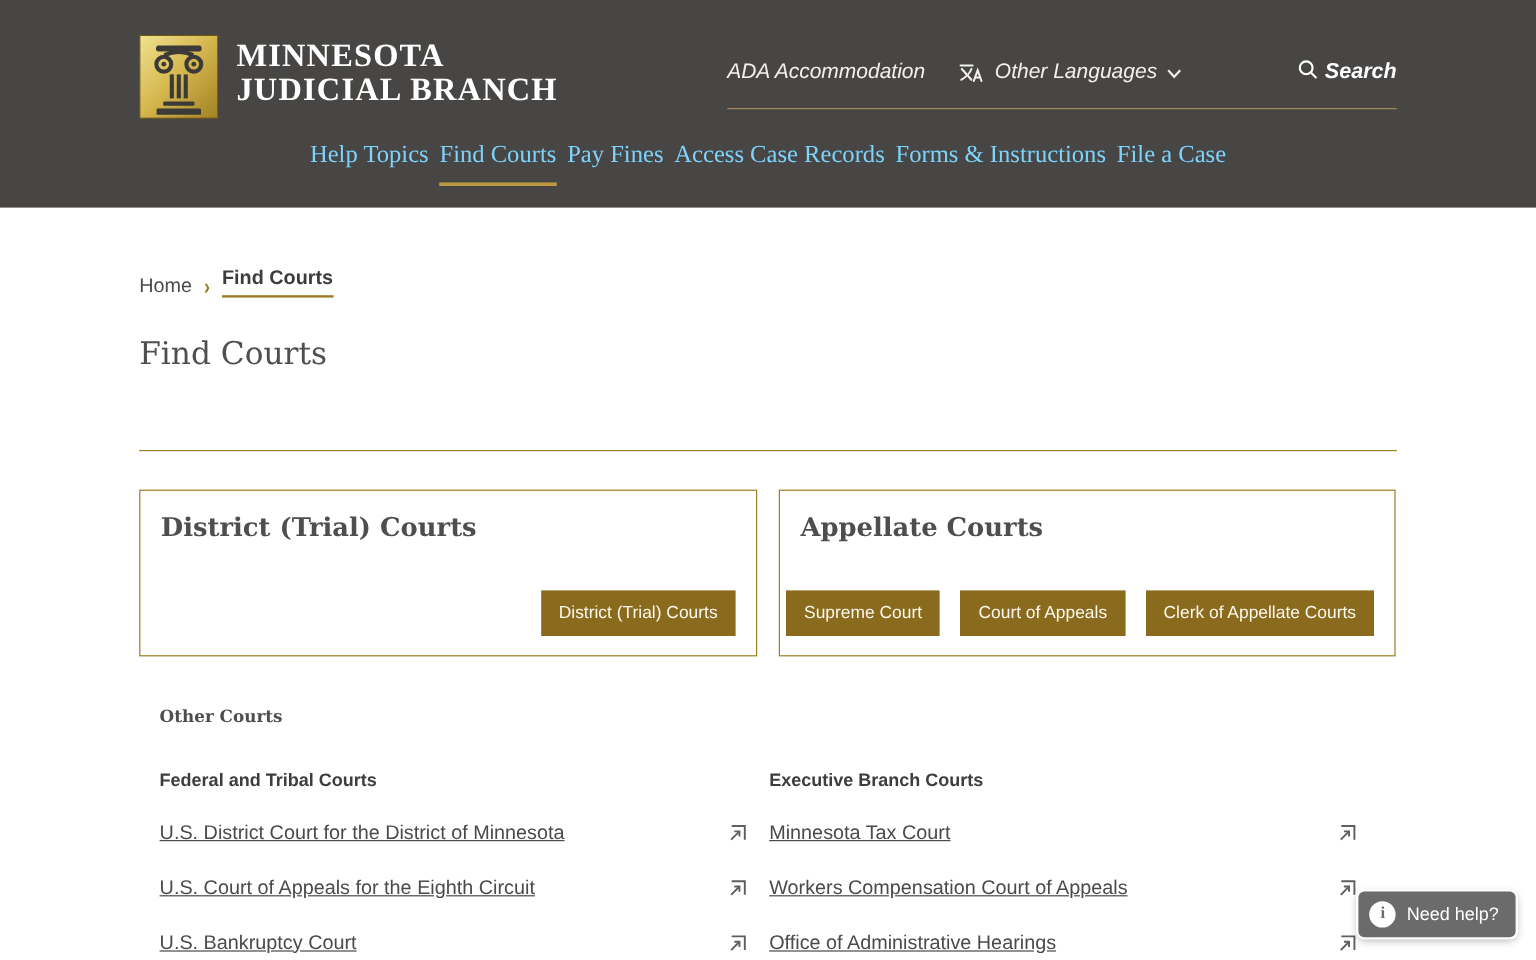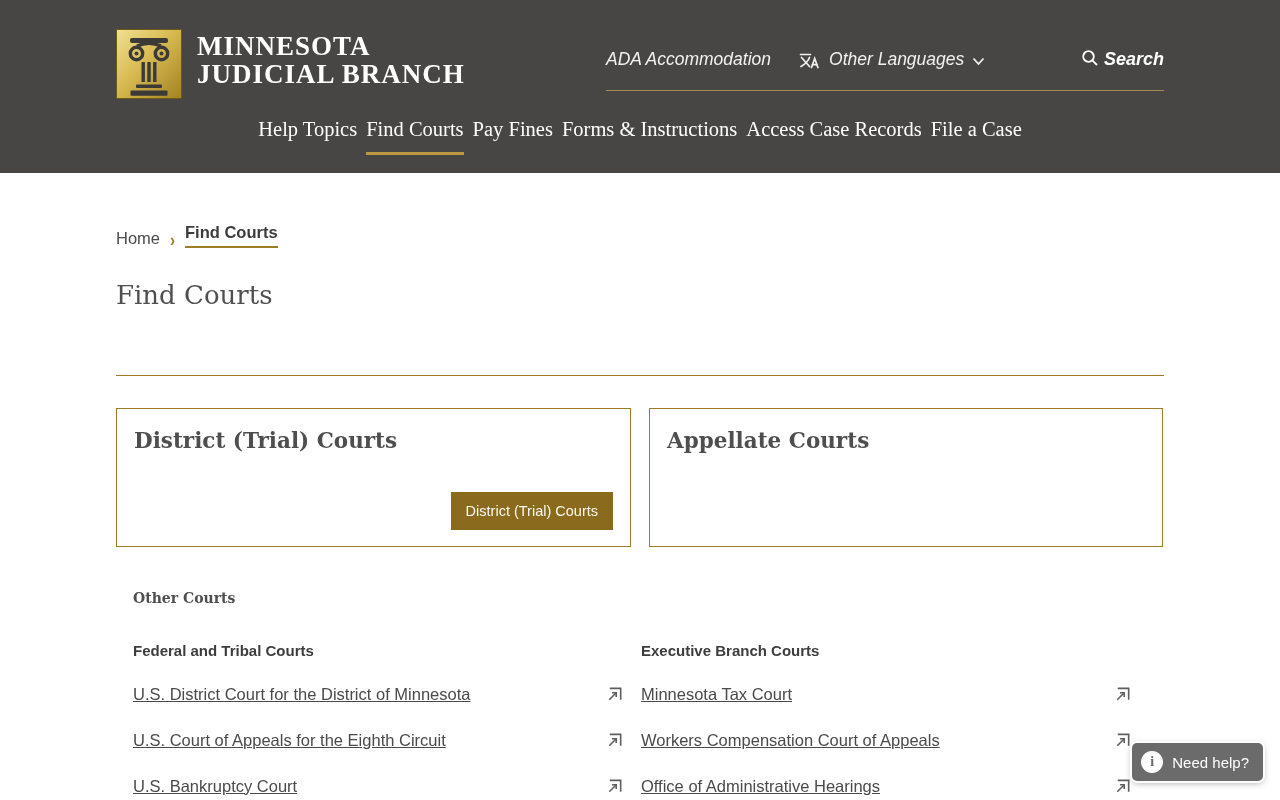--- a/index.html
+++ b/index.html
@@ -22,21 +22,21 @@
   .util-link { cursor:pointer; }
   .lang-group { display:flex; align-items:center; margin-left:27px; cursor:pointer; }
   .lang-group svg { margin-right:7px; }
   .chevron-down { margin-left:8px; margin-top:3px; }
   .search-group { margin-left:auto; display:flex; align-items:flex-start;
                   font-weight:bold; font-size:18px; color:#ffffff; cursor:pointer; }
   .search-group svg { margin-right:5px; }
 
   .main-nav { display:flex; justify-content:center; gap:9px; padding-top:19px;
               font-family:"Liberation Serif","DejaVu Serif",serif;
-              font-size:20.5px; color:#ffffff; }
+              font-size:20.5px; color:#7dd3fc; }
   .nav-item { padding-bottom:11px; border-bottom:3px solid transparent; cursor:pointer; white-space:nowrap; }
   .nav-item.active { border-bottom-color:#bb9940; }
 
   
   .breadcrumb { margin-top:50px; font-size:16.5px; color:#4b4b4b;
                 display:flex; align-items:flex-end; }
   .crumb-home { cursor:pointer; }
   .crumb-sep { color:#9c7c25; font-weight:bold; font-size:15px; margin:0 10px;
                transform:scaleY(1.25); display:inline-block; }
   .crumb-current { font-weight:bold; color:#3c3c3c; border-bottom:2px solid #9c7c25;
@@ -145,22 +145,22 @@
           </svg>
           <span>Search</span>
         </span>
       </div>
     </div>
 
     <nav class="main-nav">
       <div class="nav-item">Help Topics</div>
       <div class="nav-item active">Find Courts</div>
       <div class="nav-item">Pay Fines</div>
+      <div class="nav-item">Access Case Records</div>
       <div class="nav-item">Forms &amp; Instructions</div>
-      <div class="nav-item">Access Case Records</div>
       <div class="nav-item">File a Case</div>
     </nav>
   </div>
 </header>
 
 <main class="container">
   <div class="breadcrumb">
     <span class="crumb-home">Home</span>
     <span class="crumb-sep">›</span>
     <span class="crumb-current">Find Courts</span>
@@ -173,20 +173,25 @@
   <div class="cards-row">
     <section class="court-card left">
       <h2 class="card-title">District (Trial) Courts</h2>
       <div class="card-buttons">
         <button class="gold-btn">District (Trial) Courts</button>
       </div>
     </section>
 
     <section class="court-card right">
       <h2 class="card-title">Appellate Courts</h2>
+      <div class="card-buttons">
+        <button class="gold-btn">Supreme Court</button>
+        <button class="gold-btn">Court of Appeals</button>
+        <button class="gold-btn">Clerk of Appellate Courts</button>
+      </div>
     </section>
   </div>
 
   <h2 class="section-title">Other Courts</h2>
 
   <div class="columns">
     <div class="link-column">
       <div class="col-header">Federal and Tribal Courts</div>
 
       <div class="link-row">

